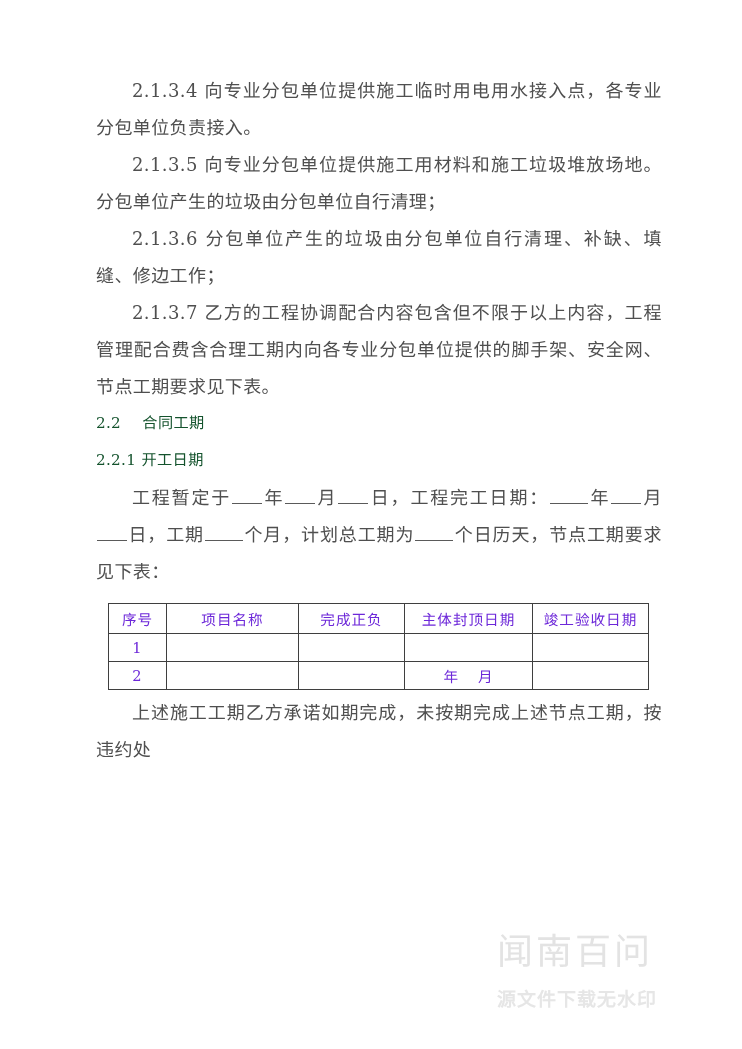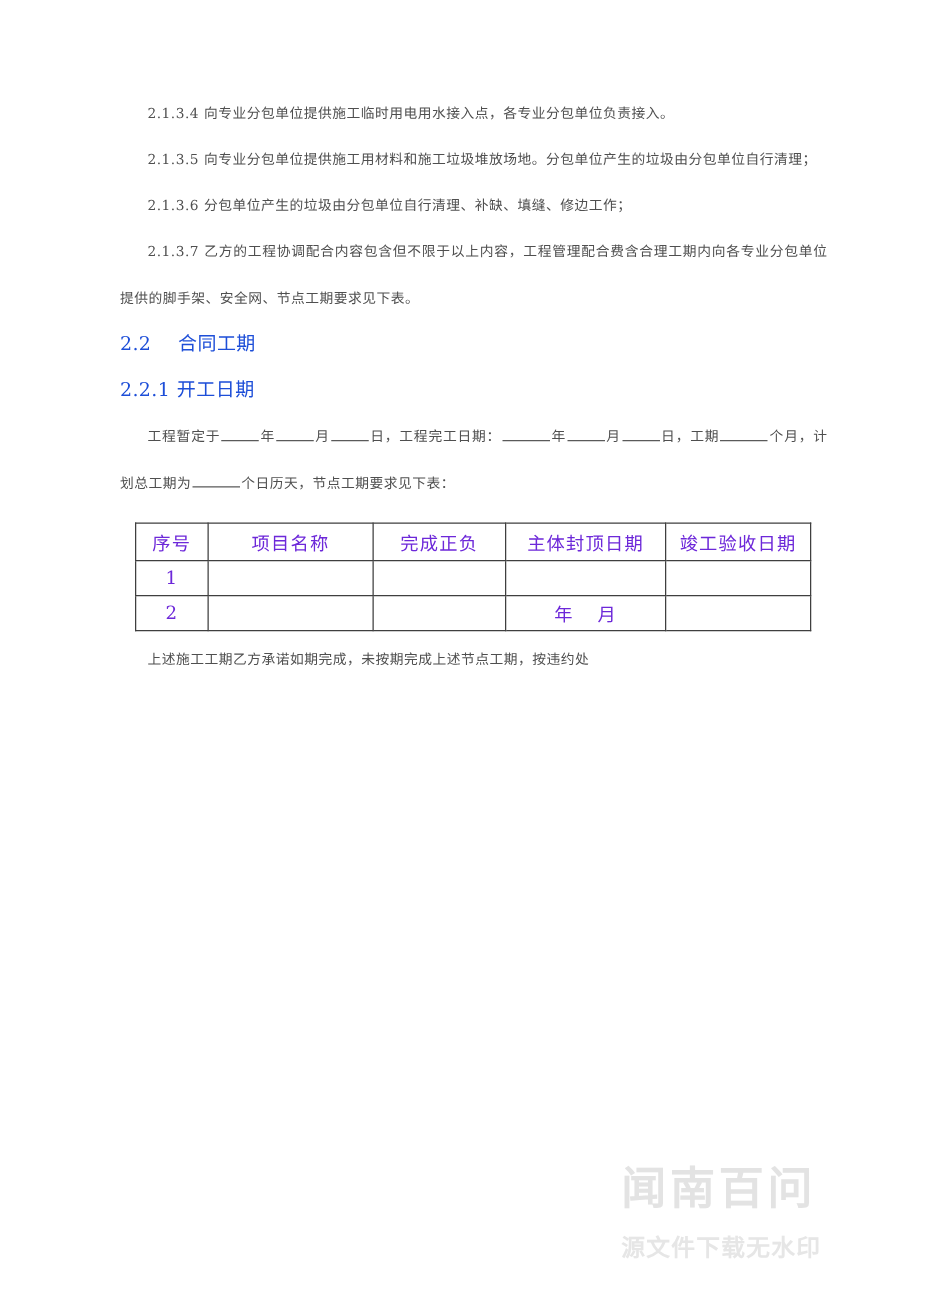--- a/index.html
+++ b/index.html
@@ -26,21 +26,21 @@
 
   .content {
     position: absolute;
     left: 96px;
     top: 72px;
     width: 566px;
   }
 
   
   .para {
-    font-size: 11px;
+    font-size: 18px;
     line-height: 37px;
     letter-spacing: 0.4px;
     text-align: justify;
     text-justify: inter-ideograph;
     margin: 0 0 0 0;
     color: #4f4f4f;
     text-indent: 2em;
     word-break: break-all;
   }
   .para + .para {
@@ -49,21 +49,21 @@
 
   .para.no-indent {
     text-indent: 0;
   }
 
   
   .heading {
     font-size: 15.2px;
     line-height: 37px;
     letter-spacing: 0.4px;
-    color: #1d4ed8;
+    color: #14532d;
     text-indent: 0;
     margin: 0;
   }
   .heading .num {
     letter-spacing: 0.3px;
   }
   .heading .gap {
     display: inline-block;
     width: 1.4em;
   }
@@ -124,21 +124,21 @@
     position: absolute;
     left: 497px;
     top: 932px;
     width: 215px;
     height: 80px;
     pointer-events: none;
     user-select: none;
   }
   .watermark .wm-logo {
     font-size: 36px;
-    font-weight: bold;
+    font-weight: normal;
     letter-spacing: 3px;
     color: #e3e3e3;
     line-height: 40px;
     font-family: "DejaVu Sans", "Liberation Sans", sans-serif;
     white-space: nowrap;
   }
   .watermark .wm-sub {
     margin-top: 16px;
     font-size: 19px;
     font-weight: bold;

